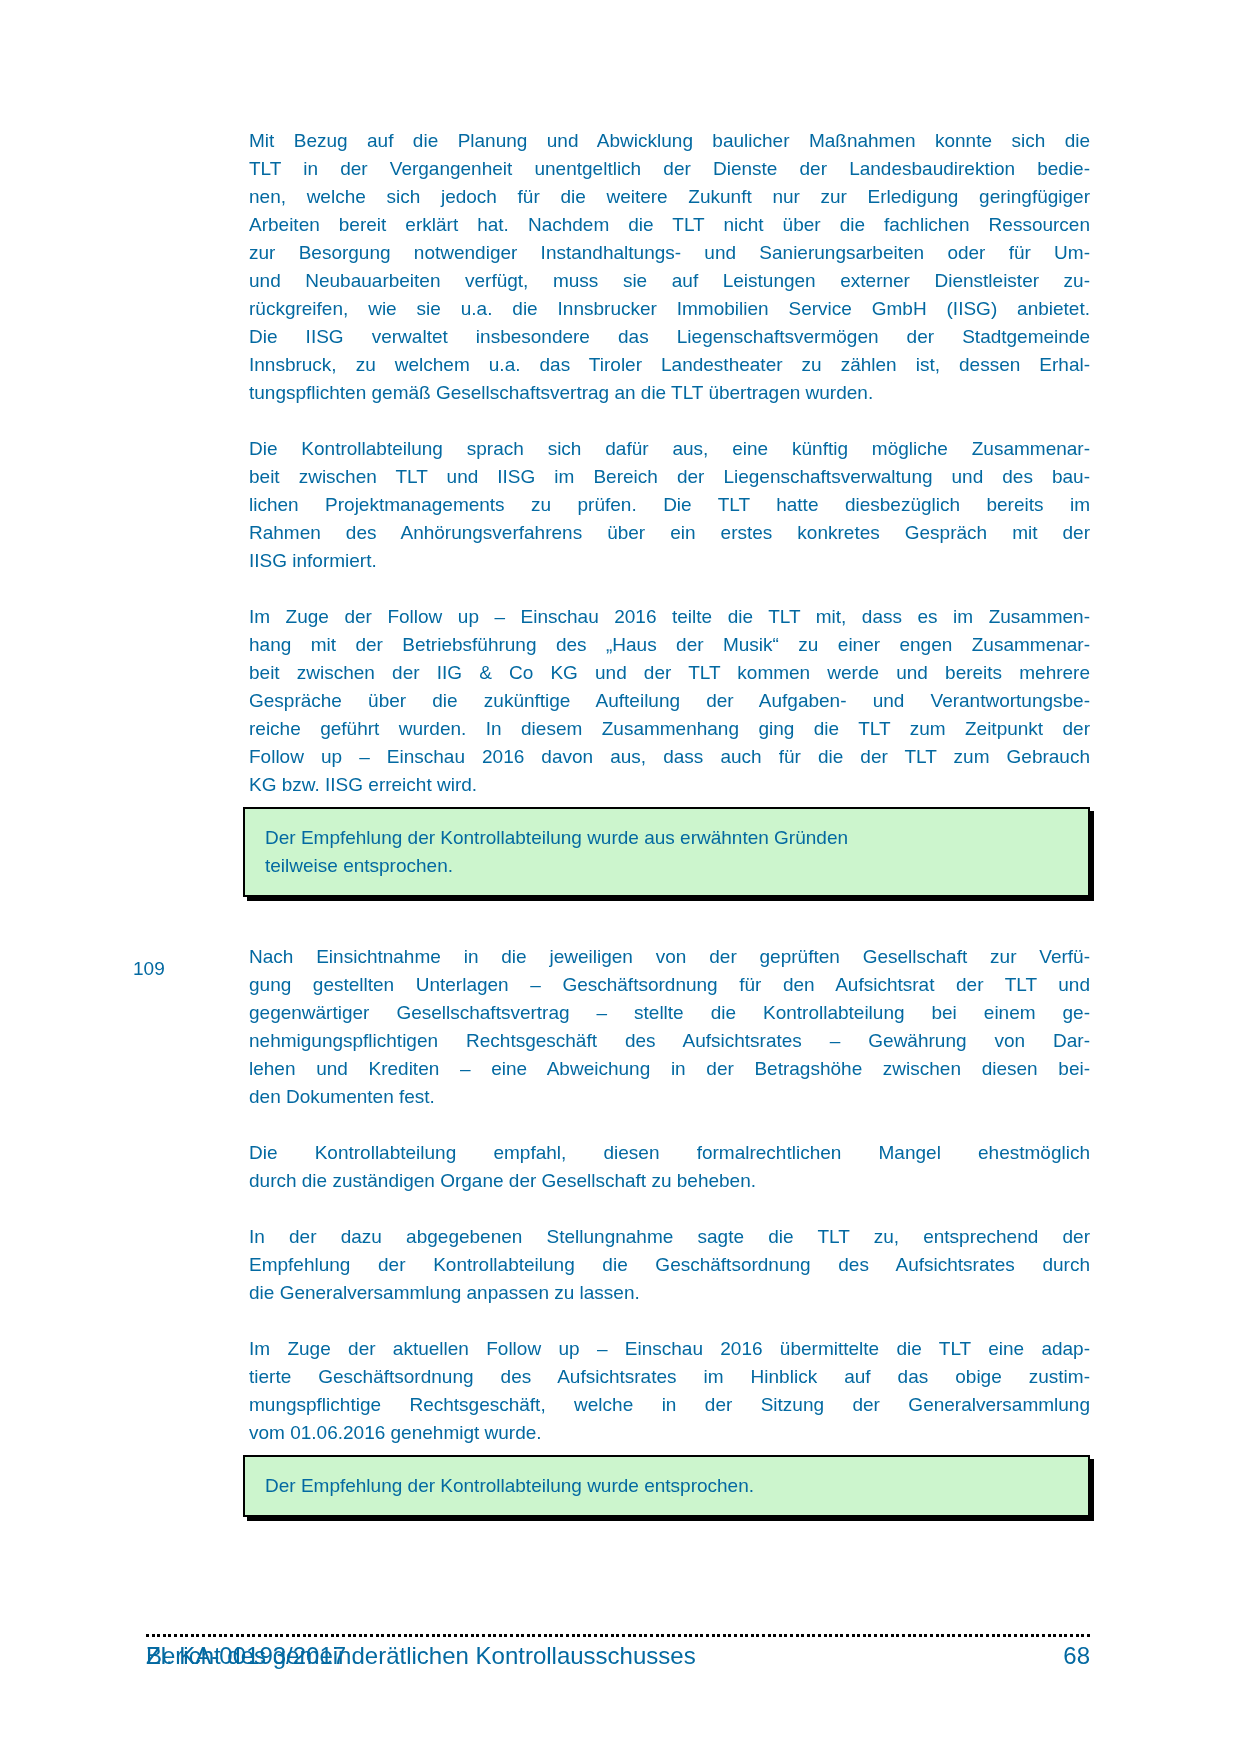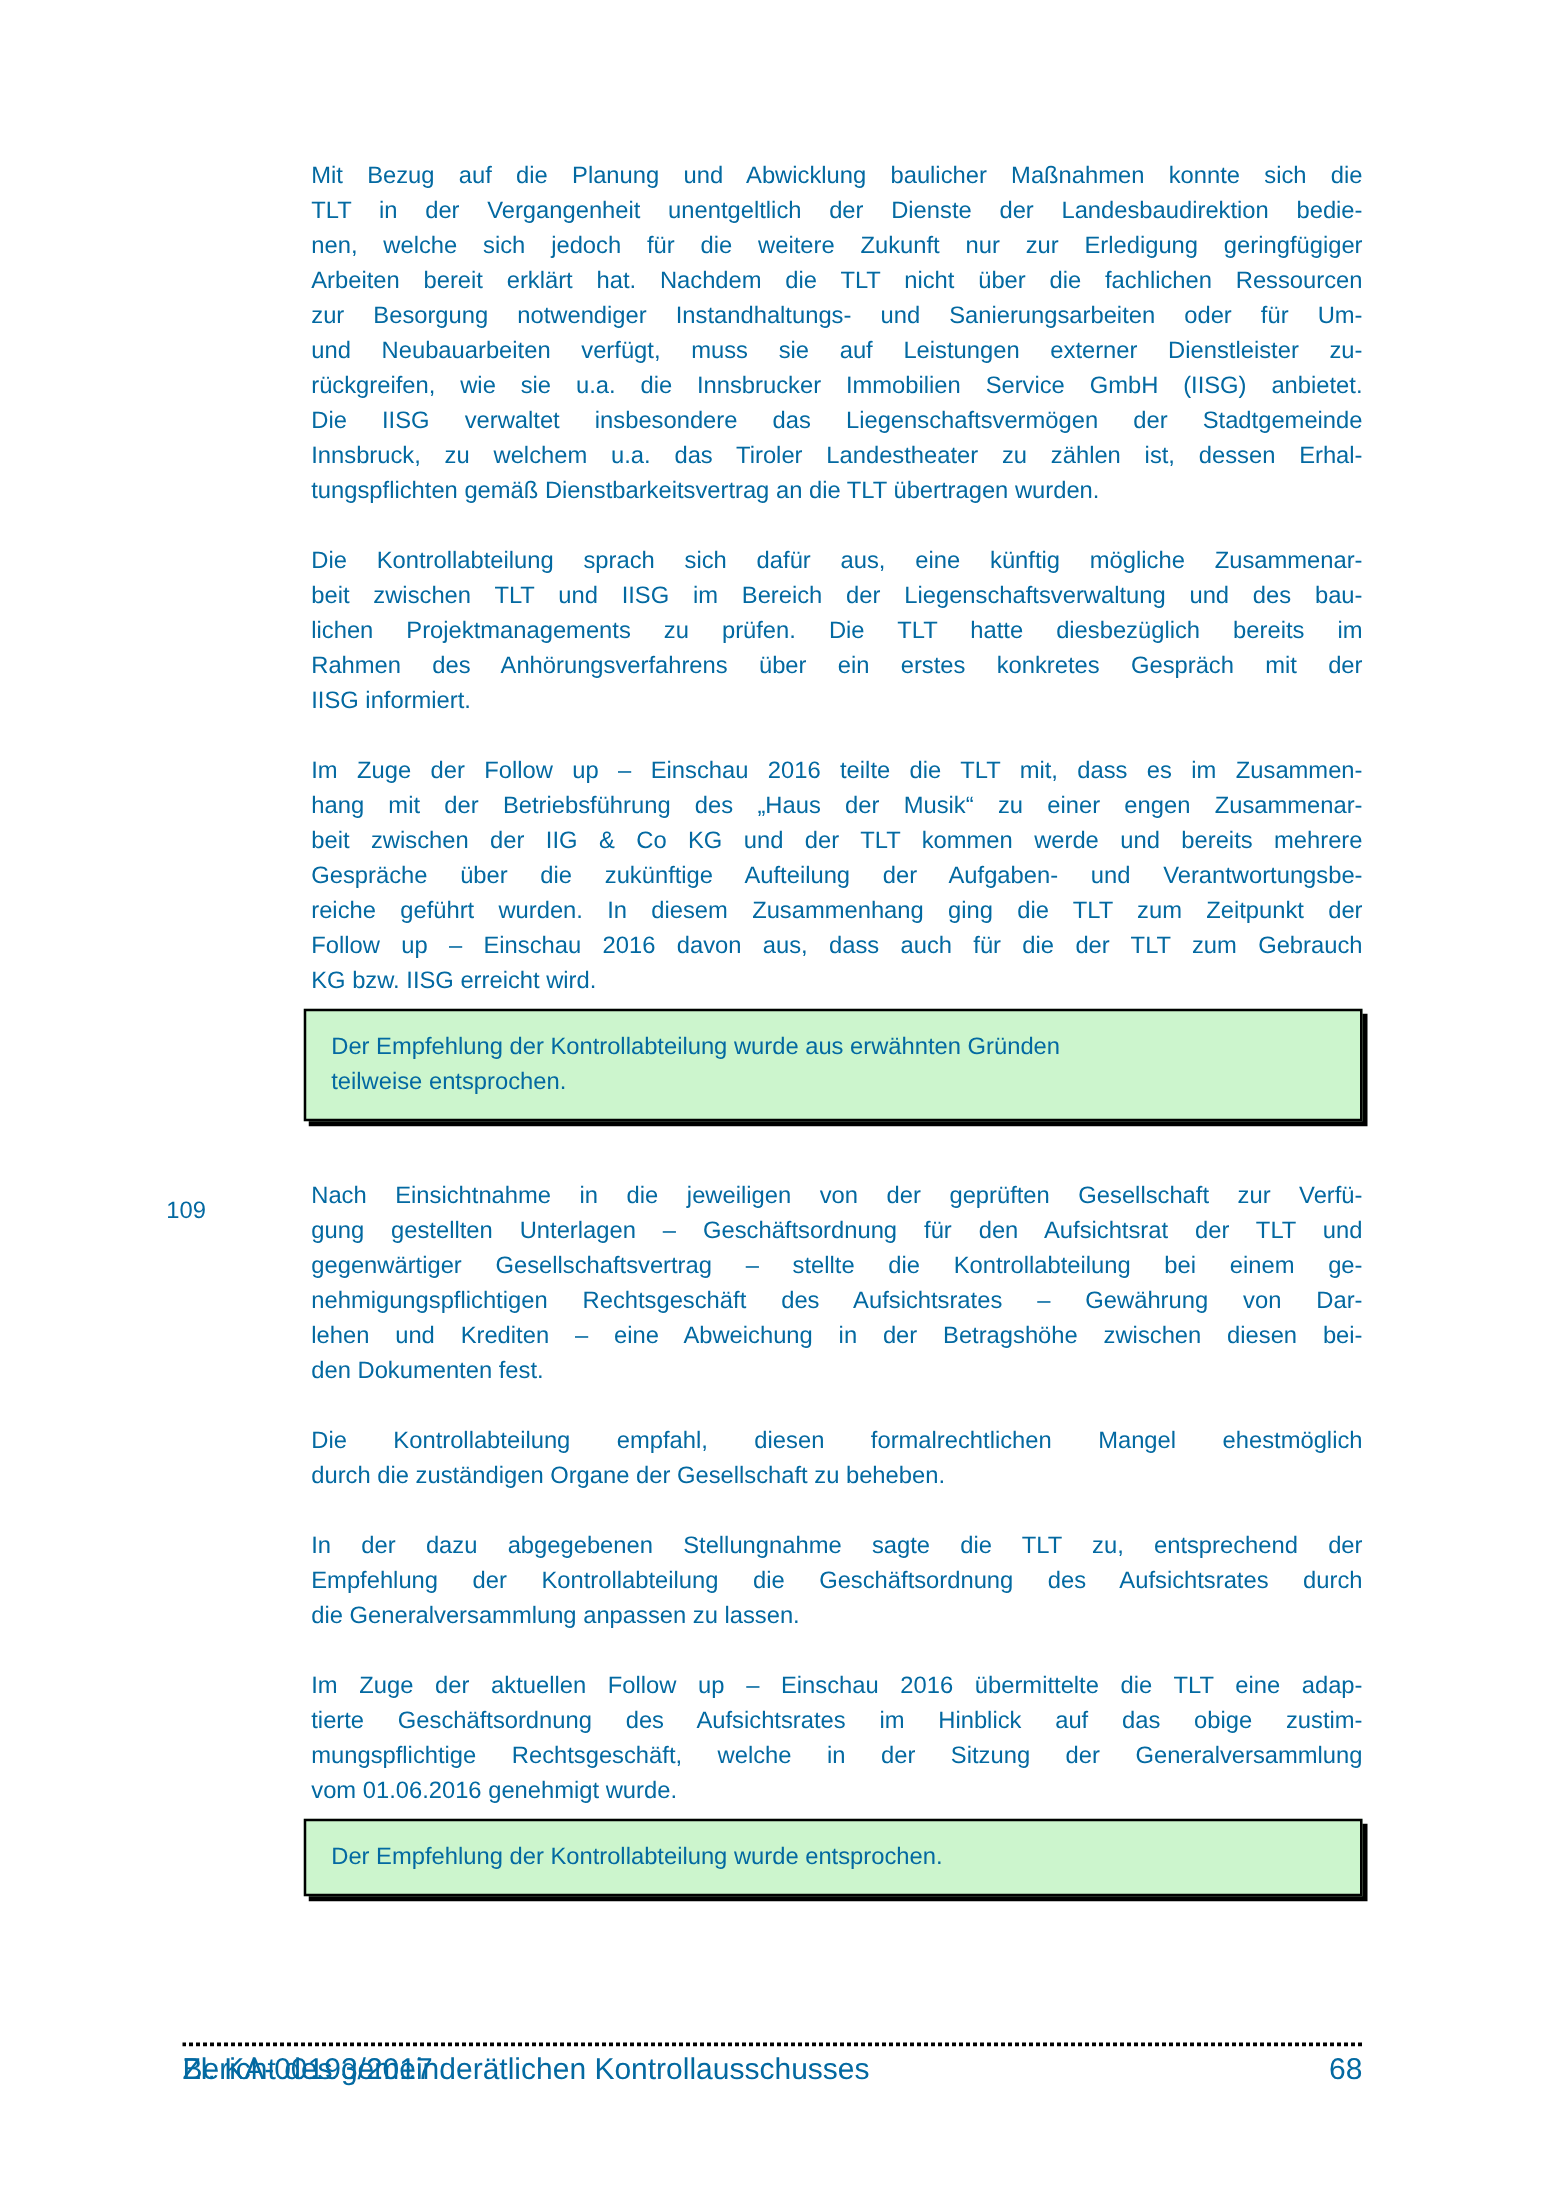--- a/index.html
+++ b/index.html
@@ -82,21 +82,21 @@
       <div class="para">
         <div class="tline">Mit Bezug auf die Planung und Abwicklung baulicher Maßnahmen konnte sich die</div>
         <div class="tline">TLT in der Vergangenheit unentgeltlich der Dienste der Landesbaudirektion bedie-</div>
         <div class="tline">nen, welche sich jedoch für die weitere Zukunft nur zur Erledigung geringfügiger</div>
         <div class="tline">Arbeiten bereit erklärt hat. Nachdem die TLT nicht über die fachlichen Ressourcen</div>
         <div class="tline">zur Besorgung notwendiger Instandhaltungs- und Sanierungsarbeiten oder für Um-</div>
         <div class="tline">und Neubauarbeiten verfügt, muss sie auf Leistungen externer Dienstleister zu-</div>
         <div class="tline">rückgreifen, wie sie u.a. die Innsbrucker Immobilien Service GmbH (IISG) anbietet.</div>
         <div class="tline">Die IISG verwaltet insbesondere das Liegenschaftsvermögen der Stadtgemeinde</div>
         <div class="tline">Innsbruck, zu welchem u.a. das Tiroler Landestheater zu zählen ist, dessen Erhal-</div>
-        <div class="tline tlast">tungspflichten gemäß Dienstbarkeitsvertrag an die TLT übertragen wurden.</div>
+        <div class="tline tlast">tungspflichten gemäß Gesellschaftsvertrag an die TLT übertragen wurden.</div>
       </div>
       <div class="para">
         <div class="tline">Die Kontrollabteilung sprach sich dafür aus, eine künftig mögliche Zusammenar-</div>
         <div class="tline">beit zwischen TLT und IISG im Bereich der Liegenschaftsverwaltung und des bau-</div>
         <div class="tline">lichen Projektmanagements zu prüfen. Die TLT hatte diesbezüglich bereits im</div>
         <div class="tline">Rahmen des Anhörungsverfahrens über ein erstes konkretes Gespräch mit der</div>
         <div class="tline tlast">IISG informiert.</div>
       </div>
       <div class="para">
         <div class="tline">Im Zuge der Follow up – Einschau 2016 teilte die TLT mit, dass es im Zusammen-</div>

